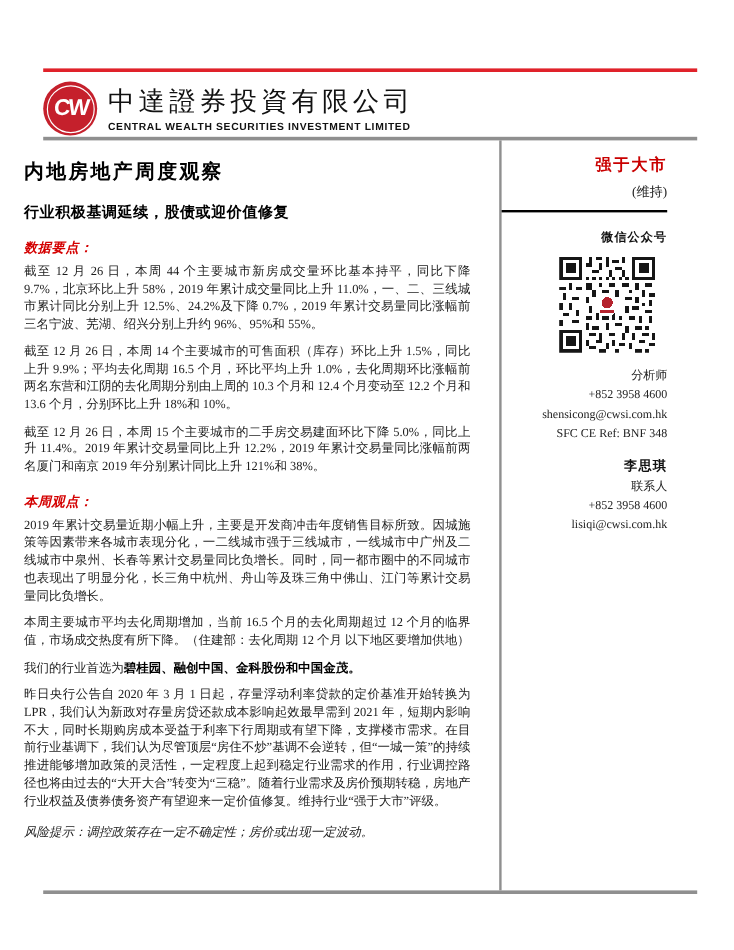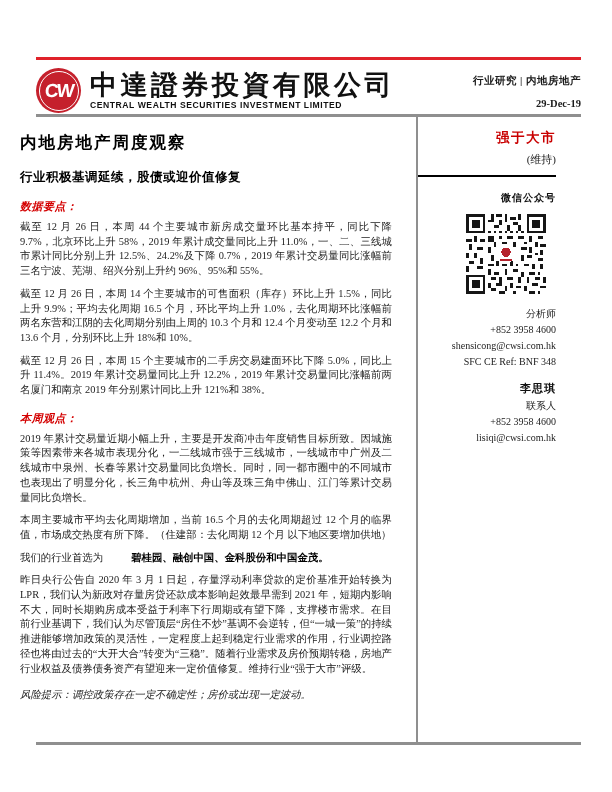--- a/index.html
+++ b/index.html
@@ -22,42 +22,42 @@
   }
   .logo-circle::after{
     content:"";position:absolute;inset:2.5px;border:1.5px solid #ffffff;border-radius:50%;
   }
   .logo-initials{
     font-family:"Liberation Sans","DejaVu Sans",sans-serif;
     font-weight:bold;color:#ffffff;font-size:19px;letter-spacing:-2px;
     transform:skewX(-6deg);position:relative;z-index:1;
   }
   .logo-names{margin-left:9px;font-family:"Liberation Sans","DejaVu Sans",sans-serif;}
-  .logo-cn{font-size:27px;font-weight:bold;color:#111;letter-spacing:3.5px;line-height:26px;white-space:nowrap;}
+  .logo-cn{font-size:22px;font-weight:normal;color:#111;letter-spacing:3.5px;line-height:26px;white-space:nowrap;}
   .logo-en{font-size:8.6px;font-weight:bold;color:#111;letter-spacing:0.55px;margin-top:2px;white-space:nowrap;}
   .masthead-right{position:absolute;right:0;top:6px;text-align:right;}
   .report-category{font-size:10.5px;font-weight:bold;letter-spacing:0.5px;}
   .report-date{font-size:10.5px;font-weight:bold;margin-top:10px;}
   .gray-line{position:absolute;left:36px;width:545px;height:2.5px;background:#8f8f8f;}
   .gray-line.top{top:114px;}
   .gray-line.bottom{top:742px;}
   .v-line{position:absolute;left:416px;top:117px;width:1.5px;height:625px;background:#8f8f8f;}
   
   .left-col{position:absolute;left:20px;top:117px;width:372px;}
   .doc-title{font-size:16.5px;font-weight:bold;letter-spacing:2px;margin:15px 0 0;color:#000;}
   .doc-subtitle{font-size:12.5px;font-weight:bold;letter-spacing:0.5px;margin:15px 0 0;color:#000;}
   .sec-heading{
     color:#d40000;font-weight:bold;font-style:italic;
     font-size:11px;margin:13px 0 6px;letter-spacing:0.5px;
   }
   .left-col p{
     font-size:10.4px;line-height:14.7px;text-align:justify;
     margin:0 0 8px;color:#1c1c1c;
   }
-  .left-col p strong{font-weight:bold;color:#000;padding-left:28px;}
+  .left-col p strong{font-weight:bold;color:#000;}
   .risk-note{font-style:italic;margin-top:12px !important;}
   
   .right-col{position:absolute;left:396px;top:117px;width:160px;text-align:right;}
   .rating{color:#c90000;font-weight:bold;font-size:13.5px;letter-spacing:1.5px;margin-top:12px;}
   .rating-sub{font-size:11px;margin-top:5px;color:#222;}
   .black-line{height:1.5px;background:#000;margin:8px 0 0 22px;}
   .wechat-label{font-size:10px;font-weight:bold;margin-top:14px;letter-spacing:1px;color:#111;}
   .qr-wrap{margin:9px 10px 0 auto;width:80px;height:80px;}
   .person{margin-top:13px;}
   .person-name{font-size:11px;font-weight:bold;letter-spacing:1px;color:#111;}
@@ -72,24 +72,20 @@
 
   <header class="masthead">
     <div class="logo">
       <div class="logo-circle">
         <span class="logo-initials">CW</span>
       </div>
       <div class="logo-names">
         <div class="logo-cn">中達證券投資有限公司</div>
         <div class="logo-en">CENTRAL WEALTH SECURITIES INVESTMENT LIMITED</div>
       </div>
-    </div>
-    <div class="masthead-right">
-      <div class="report-category">行业研究 | 内地房地产</div>
-      <div class="report-date">29-Dec-19</div>
     </div>
   </header>
 
   <div class="gray-line top"></div>
   <div class="v-line"></div>
   <div class="gray-line bottom"></div>
 
   <main class="left-col">
     <h1 class="doc-title">内地房地产周度观察</h1>
     <h2 class="doc-subtitle">行业积极基调延续，股债或迎价值修复</h2>

